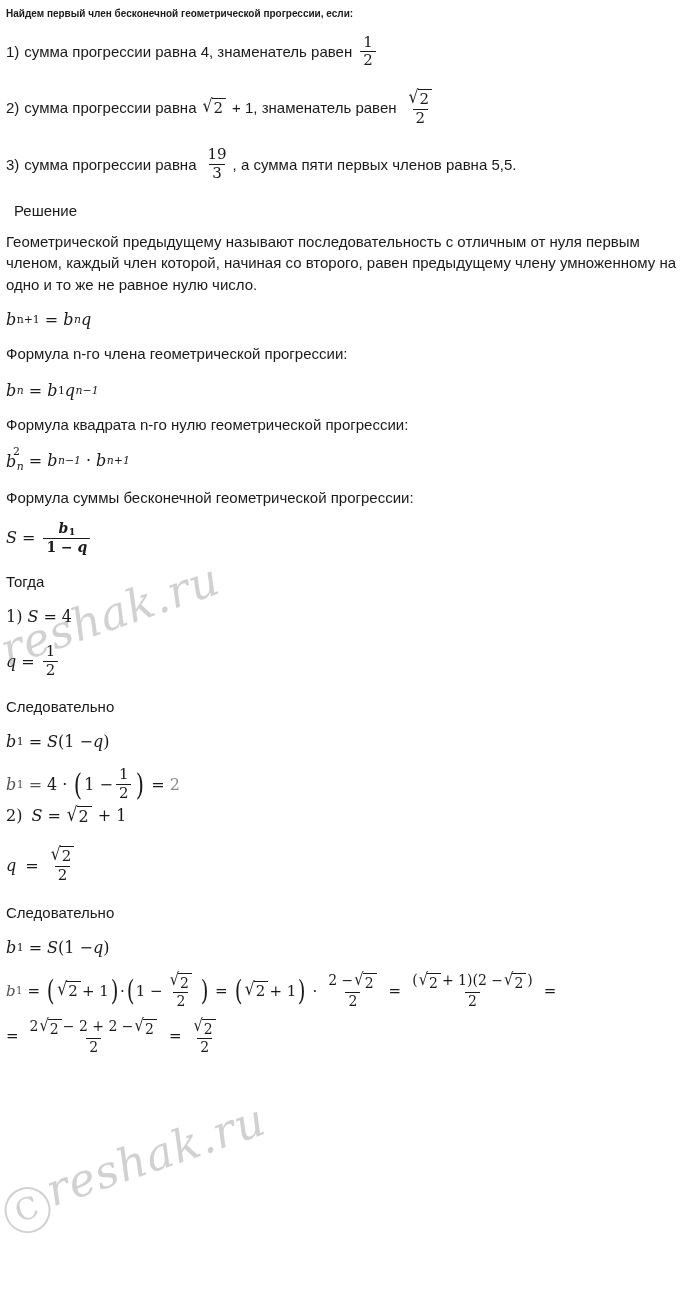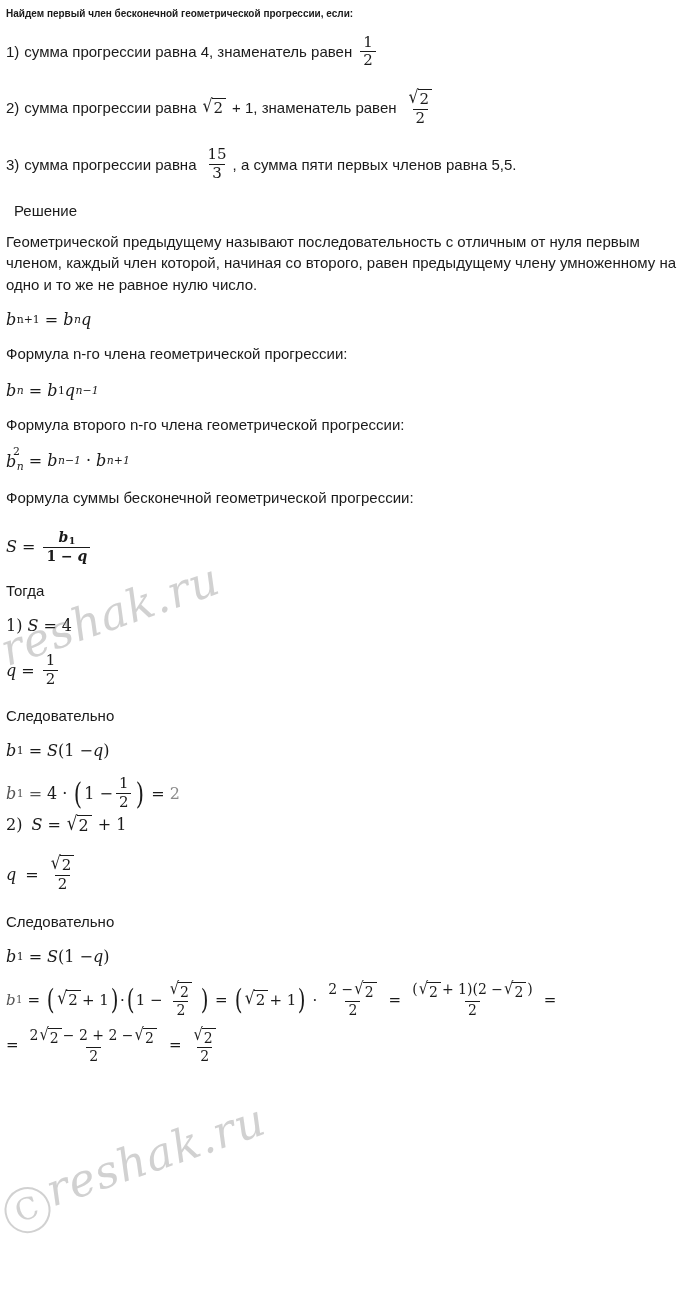--- a/index.html
+++ b/index.html
@@ -197,21 +197,21 @@
       <span class="fden">2</span>
     </span>
   </div>
 
   <div class="q-item">
     <span class="txt">3)</span>
       <span class="sp"></span>
     <span class="txt">сумма прогрессии равна</span>
       <span class="sp"></span>
     <span class="frac small" style="font-family:'DejaVu Serif',serif;font-size:15px;">
-      <span class="fnum">15</span>
+      <span class="fnum">19</span>
       <span class="fden">3</span>
     </span>
     <span class="txt">, а сумма пяти первых членов равна 5,5.</span>
   </div>
 
   <div class="section-head">Решение</div>
 
   <div class="para">Геометрической предыдущему называют последовательность с отличным от нуля первым членом, каждый член которой, начиная со второго, равен предыдущему члену умноженному на одно и то же не равное нулю число.</div>
 
   <div class="math">
@@ -232,40 +232,40 @@
       <span class="sub subi">n</span>
     <span class="sp"></span>
       <span class="op">=</span>
       <span class="sp"></span>
     <span class="mi">b</span>
       <span class="sub">1</span>
       <span class="mi">q</span>
       <span class="sup subi">n−1</span>
   </div>
 
-  <div class="para" style="margin-bottom:12px;">Формула второго n-го члена геометрической прогрессии:</div>
+  <div class="para" style="margin-bottom:12px;">Формула квадрата n-го нулю геометрической прогрессии:</div>
 
   <div class="math">
     <span style="display:inline-flex;flex-direction:column;align-items:flex-start;line-height:1;">
       <span class="sup" style="vertical-align:0;margin-left:7px;">2</span>
       <span style="margin-top:-4px;"><span class="mi">b</span><span class="sub subi">n</span></span>
     </span>
     <span class="sp"></span>
       <span class="op">=</span>
       <span class="sp"></span>
     <span class="mi">b</span>
       <span class="sub subi">n−1</span>
     <span class="sp"></span>
       <span class="op">·</span>
       <span class="sp"></span>
     <span class="mi">b</span>
       <span class="sub subi">n+1</span>
   </div>
 
-  <div class="para" style="margin-bottom:21px;">Формула суммы бесконечной геометрической прогрессии:</div>
+  <div class="para" style="margin-bottom:12px;">Формула суммы бесконечной геометрической прогрессии:</div>
 
   <div class="math" style="margin-bottom:16px;">
     <span class="mi">S</span>
     <span class="sp"></span>
       <span class="op">=</span>
       <span class="sp"></span>
     <span class="frac" style="font-size:14px;font-weight:bold;">
       <span class="fnum"><span class="mi">b</span><span class="sub">1</span></span>
       <span class="fden"><span>1 − </span><span class="mi">q</span></span>
     </span>

